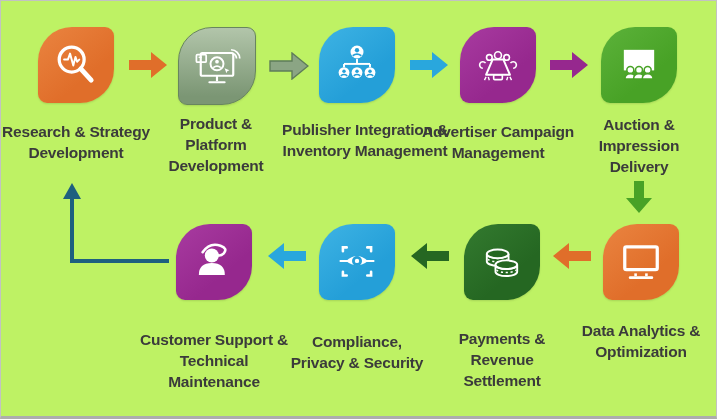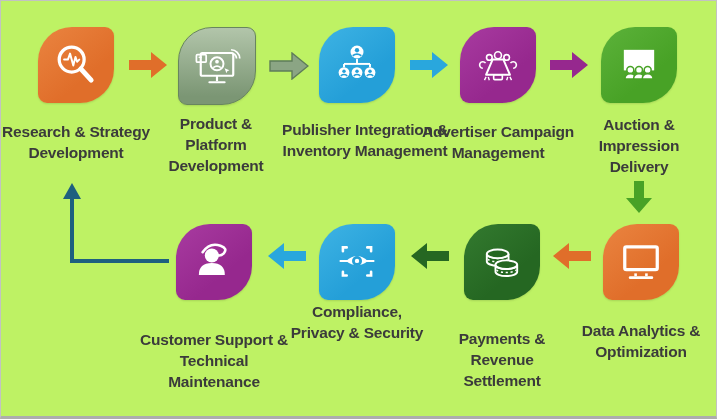--- a/index.html
+++ b/index.html
@@ -29,21 +29,21 @@
   .arrow{position:absolute;}
   
   .p1{left:37px;top:26px;}  .p2{left:177px;top:26px;} .p3{left:318px;top:26px;}
   .p4{left:459px;top:26px;} .p5{left:600px;top:26px;}
   
   .p6{left:175px;top:223px;} .p7{left:318px;top:223px;}
   .p8{left:463px;top:223px;} .p9{left:602px;top:223px;}
   
   .l1{left:-13px;top:120px;} .l2{left:127px;top:112px;} .l3{left:276px;top:118px;}
   .l4{left:409px;top:120px;} .l5{left:550px;top:113px;}
-  .l6{left:125px;top:328px;} .l7{left:268px;top:300px;}
+  .l6{left:125px;top:328px;} .l7{left:268px;top:330px;}
   .l8{left:413px;top:327px;} .l9{left:552px;top:319px;}
   
   .a1{left:128px;top:51px;}  .a2{left:268px;top:51px;}  .a3{left:409px;top:51px;}
   .a4{left:549px;top:51px;}  .a5{left:625px;top:180px;}
   .a6{left:552px;top:242px;} .a7{left:410px;top:242px;} .a8{left:267px;top:242px;}
   .loop{position:absolute;left:0;top:0;}
 </style>
 </head>
 <body>
 

